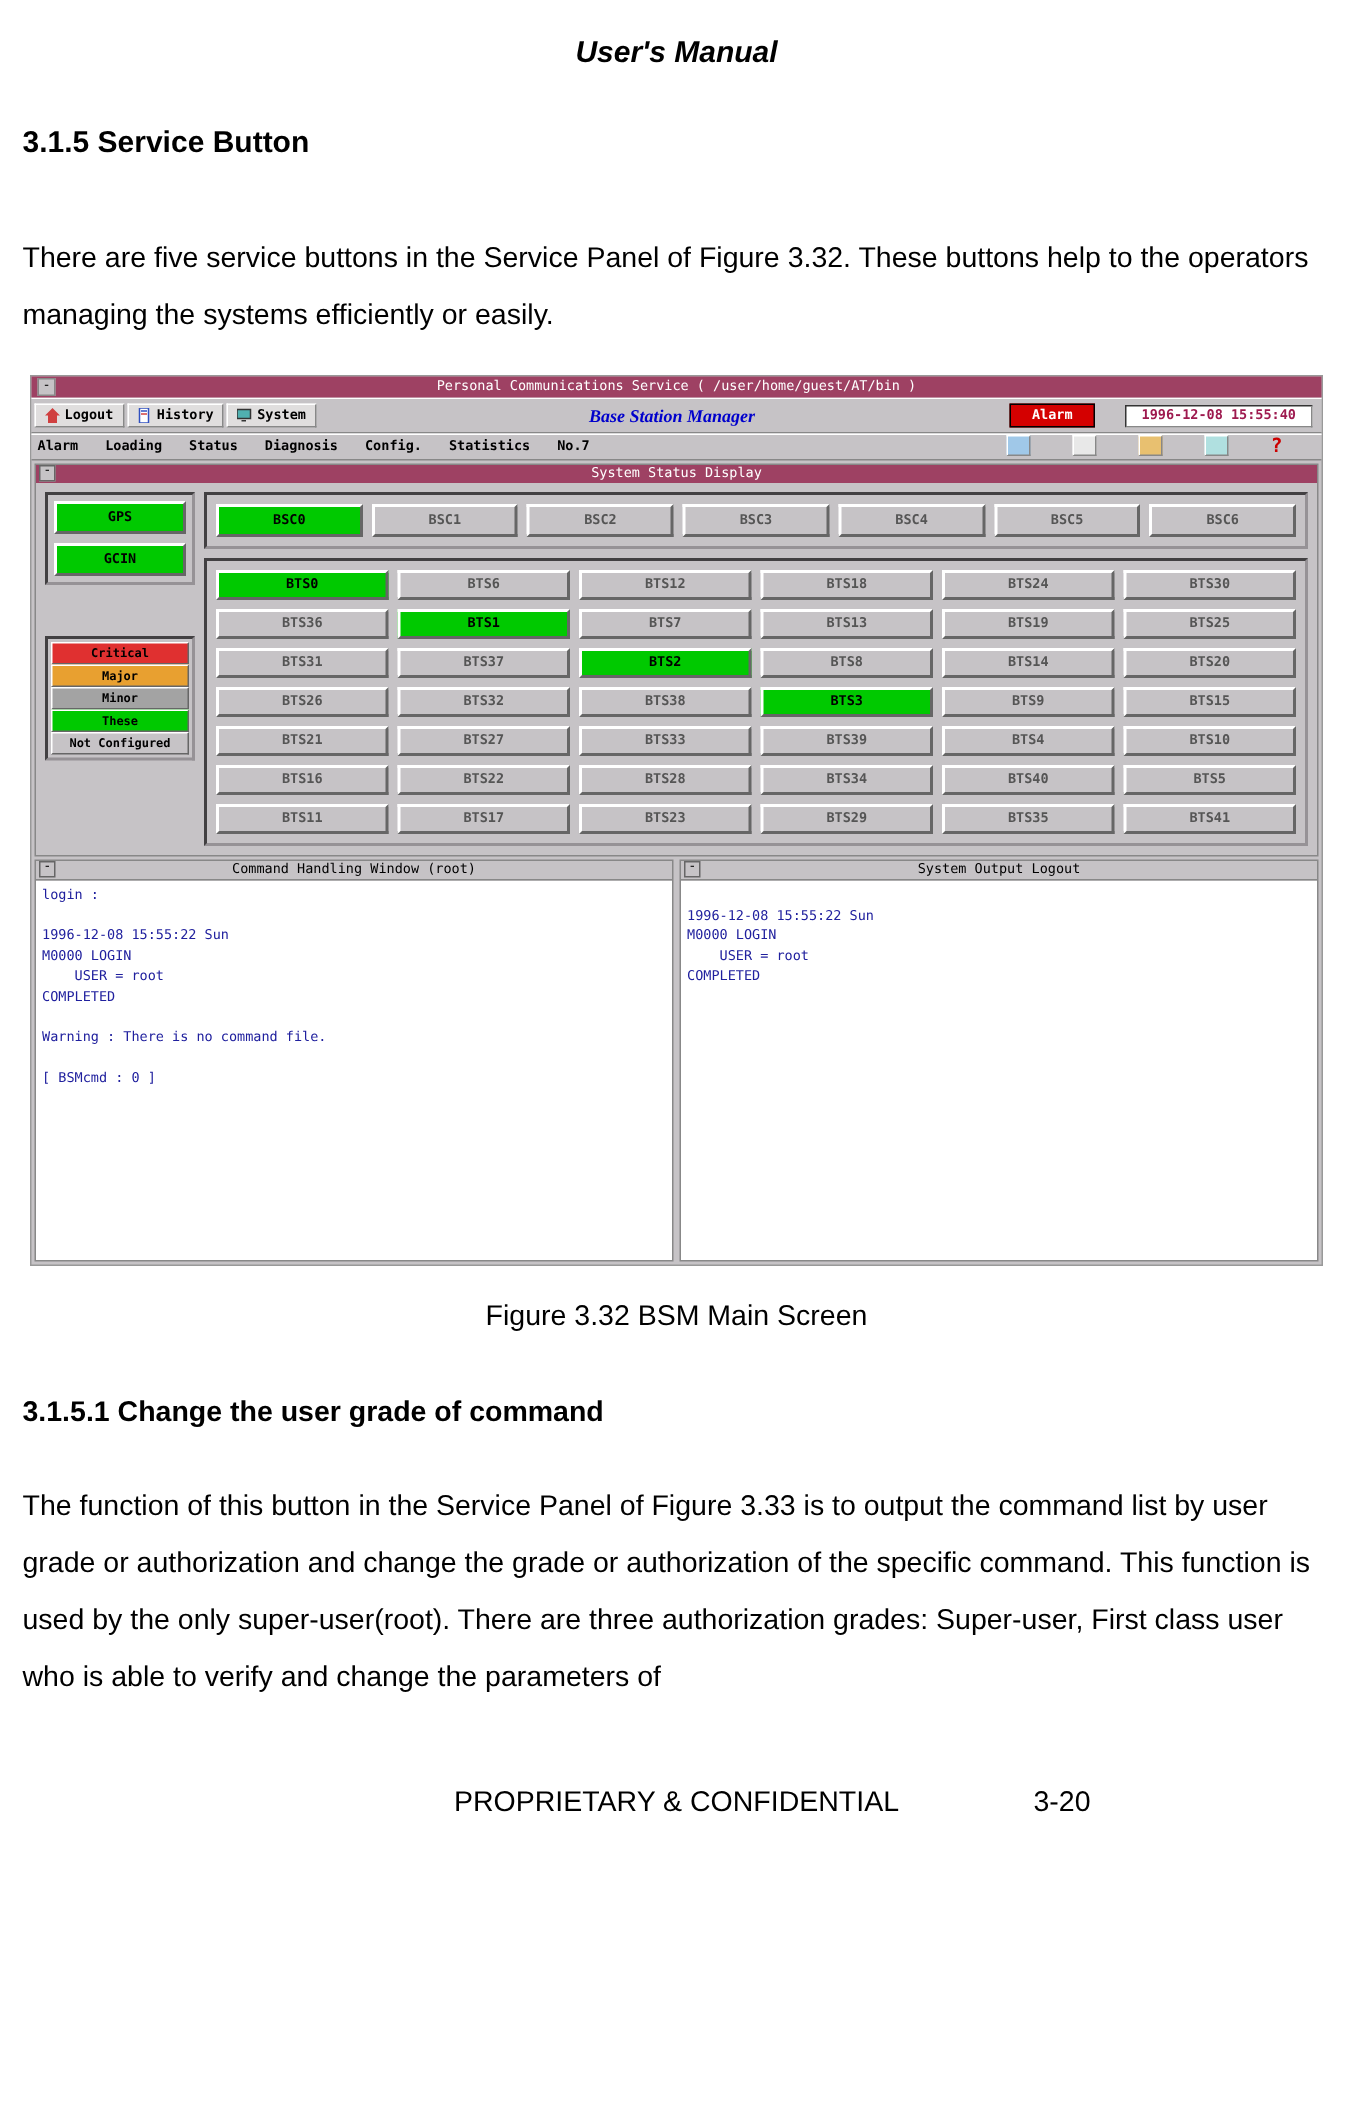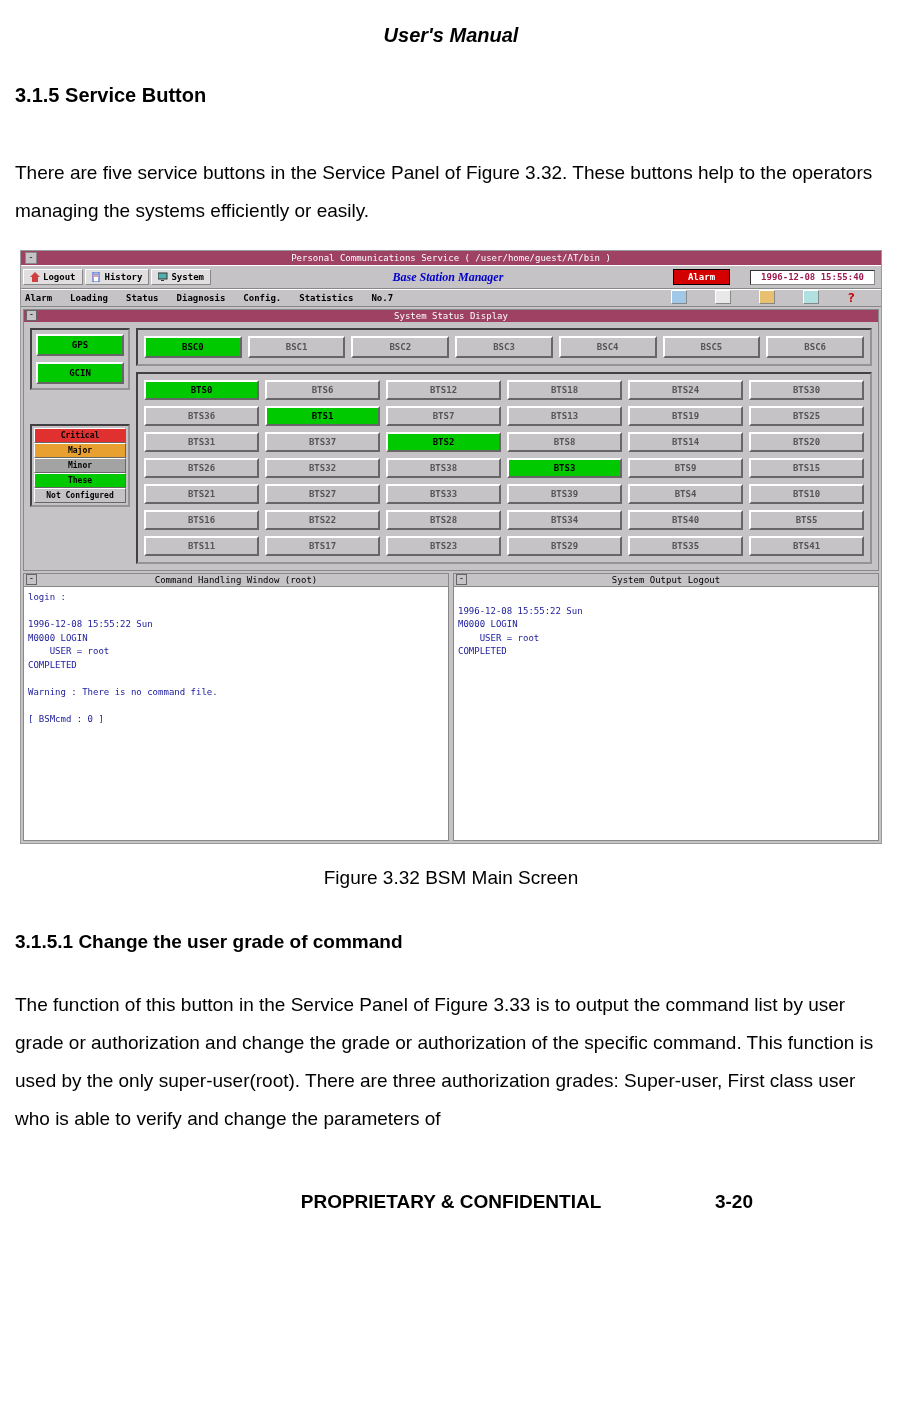--- a/index.html
+++ b/index.html
@@ -36,25 +36,24 @@
   .sub-heading {
     font-weight: bold;
     font-size: 19px;
     margin: 20px 0 30px;
   }
   .footer {
     text-align: center;
     margin-top: 50px;
     position: relative;
     font-size: 19px;
-    font-weight: bold;
   }
   .footer-page {
     position: absolute;
-    right: 134px;
+    right: 160px;
   }
 
   
   .screenshot {
     width: 860px;
     margin: 0 auto 15px;
     border: 1px solid #999;
     background: #c6c3c6;
     font-family: "Lucida Console", monospace;
     font-size: 9px;

